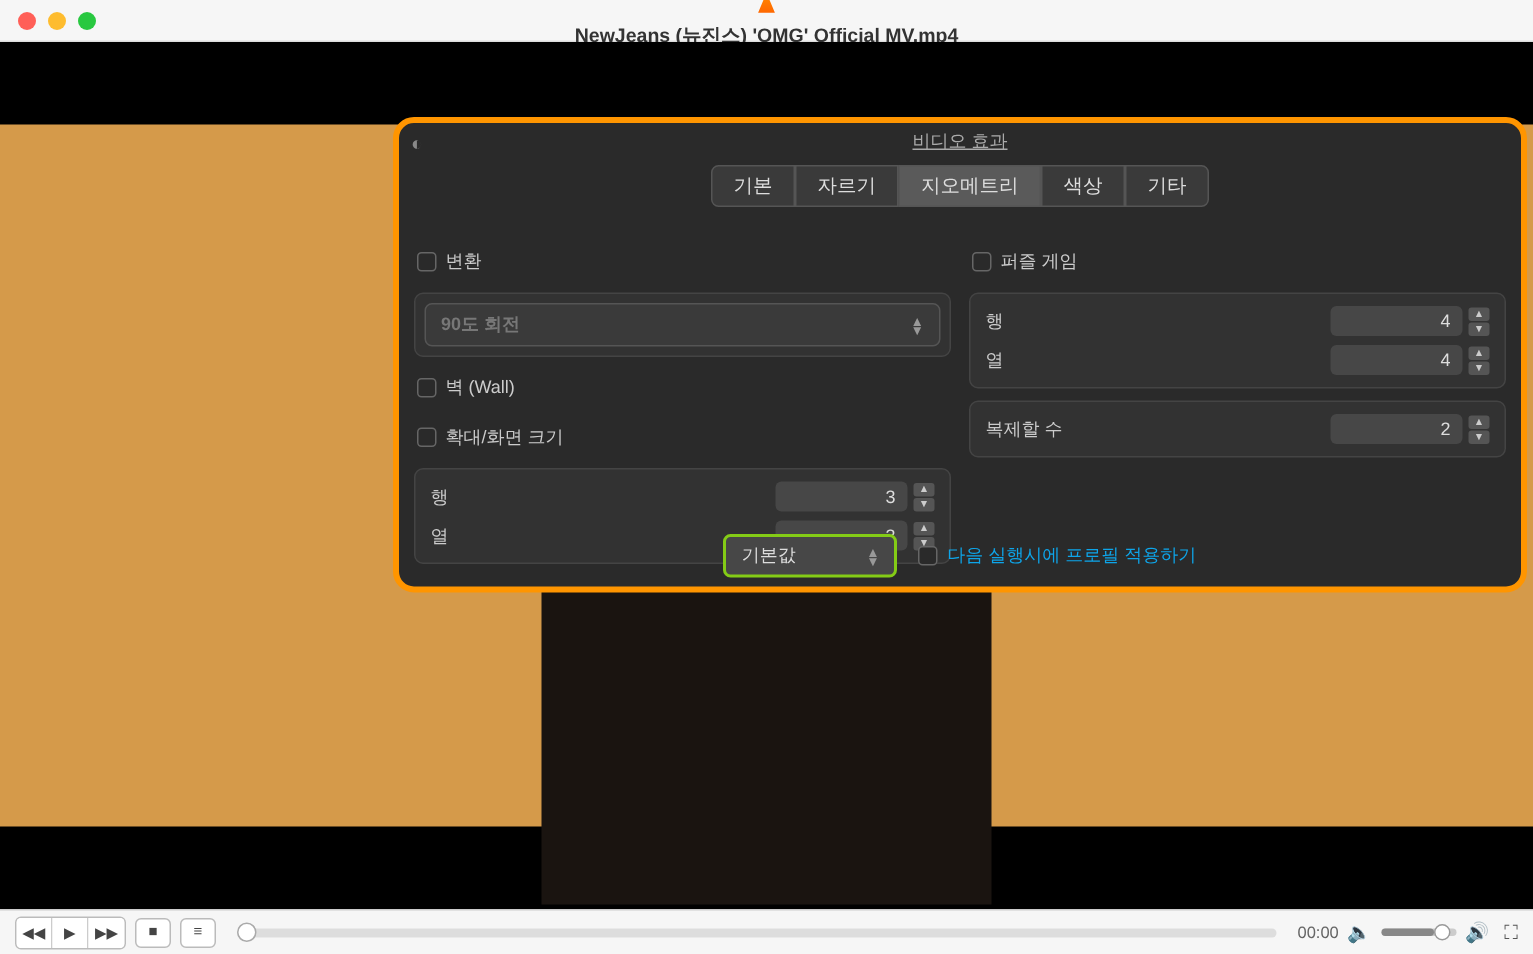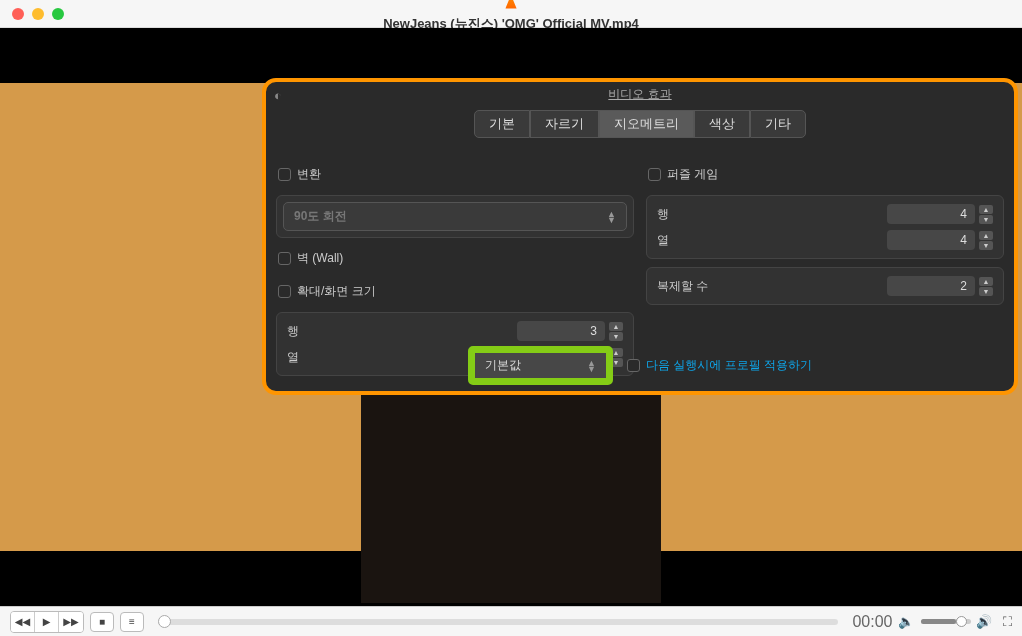--- a/index.html
+++ b/index.html
@@ -42,31 +42,31 @@
     .select-arrows { color: #999; font-size: 9px; line-height: 6px; }
     
     .field-row { display: flex; align-items: center; justify-content: space-between; margin-bottom: 6px; }
     .field-label { font-size: 12px; color: #ccc; }
     .field-input-wrap { display: flex; align-items: center; gap: 4px; }
     .num-input { width: 88px; background: #474747; border: none; border-radius: 4px; padding: 3px 8px; text-align: right; font-size: 12px; color: #ddd; }
     .stepper { display: flex; flex-direction: column; gap: 1px; }
     .step-btn { width: 14px; height: 9px; background: #555; border-radius: 2px; display: flex; align-items: center; justify-content: center; font-size: 7px; color: #ccc; line-height: 1; cursor: pointer; }
     
     .panel-footer { position: absolute; bottom: 6px; left: 0; right: 0; display: flex; align-items: center; justify-content: center; gap: 14px; padding: 0 10px; }
-    .footer-select { background: #474747; border: 7px solid #84cc16; border-radius: 5px; padding: 4px 10px; font-size: 12px; color: #ddd; width: 145px; display: flex; justify-content: space-between; align-items: center; }
+    .footer-select { background: #474747; border: 2px solid #84cc16; border-radius: 5px; padding: 4px 10px; font-size: 12px; color: #ddd; width: 116px; display: flex; justify-content: space-between; align-items: center; }
     .footer-check { display: flex; align-items: center; gap: 6px; font-size: 12px; color: #0ea5e9; }
     
     .controls { position: absolute; bottom: 0; left: 0; width: 100%; height: 30px; background: #f6f6f6; display: flex; align-items: center; padding: 0 10px; gap: 6px; border-top: 1px solid #ccc; }
     .btn-group { display: flex; border: 1px solid #bbb; border-radius: 4px; overflow: hidden; }
     .ctrl-btn { width: 24px; height: 20px; background: #fff; border: none; border-right: 1px solid #ccc; font-size: 10px; cursor: pointer; display: flex; align-items: center; justify-content: center; color: #444; }
     .ctrl-btn:last-child { border-right: none; }
     .ctrl-single { width: 24px; height: 20px; background: #fff; border: 1px solid #bbb; border-radius: 4px; font-size: 10px; cursor: pointer; display: flex; align-items: center; justify-content: center; color: #444; }
     .seek-bar { flex: 1; height: 6px; background: #ddd; border-radius: 3px; margin: 0 8px; position: relative; }
     .seek-thumb { position: absolute; left: 0; top: -4px; width: 13px; height: 13px; background: #fff; border: 1px solid #aaa; border-radius: 50%; }
-    .time-label { font-size: 16px; color: #666; }
+    .time-label { font-size: 11px; color: #666; }
     .vol-icon { font-size: 13px; color: #555; cursor: pointer; }
     .vol-bar { width: 50px; height: 5px; background: #ccc; border-radius: 3px; position: relative; }
     .vol-fill { position: absolute; left: 0; top: 0; height: 100%; width: 70%; background: #888; border-radius: 3px; }
     .vol-thumb { position: absolute; left: 70%; top: -3px; width: 11px; height: 11px; background: #fff; border: 1px solid #999; border-radius: 50%; }
     .fs-icon { font-size: 13px; color: #555; cursor: pointer; margin-left: 4px; }
   </style>
 </head>
 <body>
 
 <div class="titlebar">

